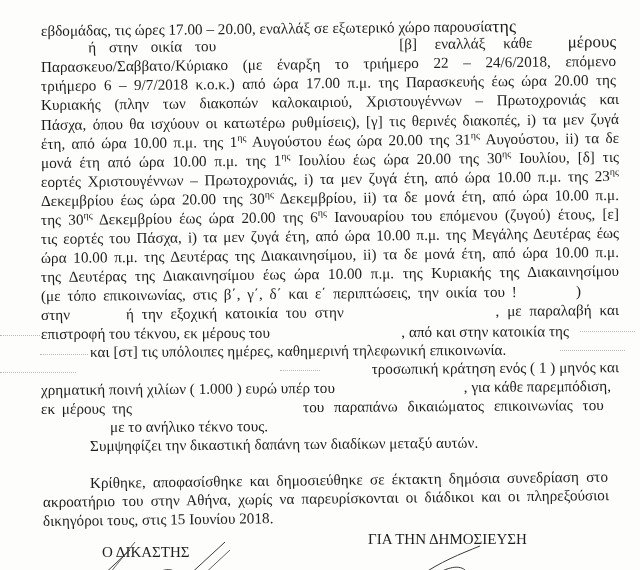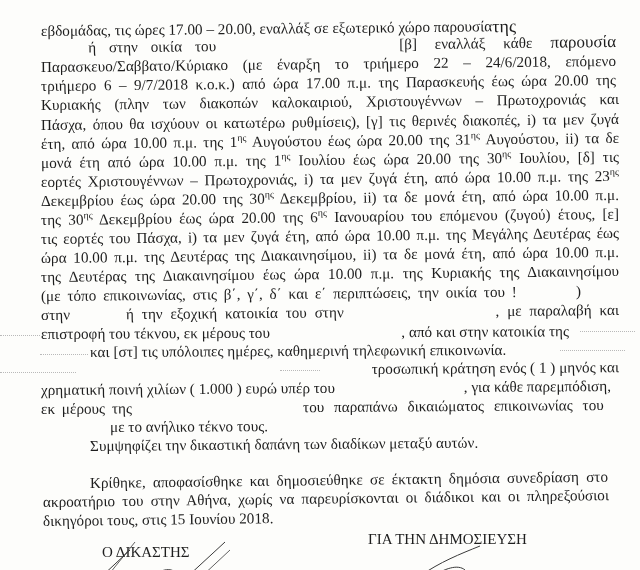--- a/index.html
+++ b/index.html
@@ -33,21 +33,21 @@
 <div class="page">
 
   <div class="line just" style="top:22px;left:41px;width:427px;transform:rotate(-0.6deg);">
     <span>εβδομάδας, τις ώρες 17.00 – 20.00, εναλλάξ σε εξωτερικό χώρο παρουσία</span>
     <span style="font-size:18px;">της</span>
   </div>
 
   <div class="line" style="top:39px;left:41px;width:575px;transform:rotate(-0.6deg);">
     <span style="position:absolute;left:47px;word-spacing:9px;">ή στην οικία του</span>
     <span style="position:absolute;left:358px;word-spacing:14px;">[β] εναλλάξ κάθε</span>
-    <span style="position:absolute;right:0;font-size:17px;">παρουσία</span>
+    <span style="position:absolute;right:0;font-size:17px;">μέρους</span>
   </div>
 
   <div class="line" style="top:58px;left:41px;width:575px;text-align:justify;text-align-last:justify;transform:rotate(-0.6deg);">
     <span>Παρασκευο/Σαββατο/Κύριακο (με έναρξη το τριήμερο 22 – 24/6/2018, επόμενο</span>
   </div>
 
   <div class="line" style="top:77px;left:41px;width:575px;text-align:justify;text-align-last:justify;transform:rotate(-0.6deg);">
     <span>τριήμερο 6 – 9/7/2018 κ.ο.κ.) από ώρα 17.00 π.μ. της Παρασκευής έως ώρα 20.00 της</span>
   </div>
 

